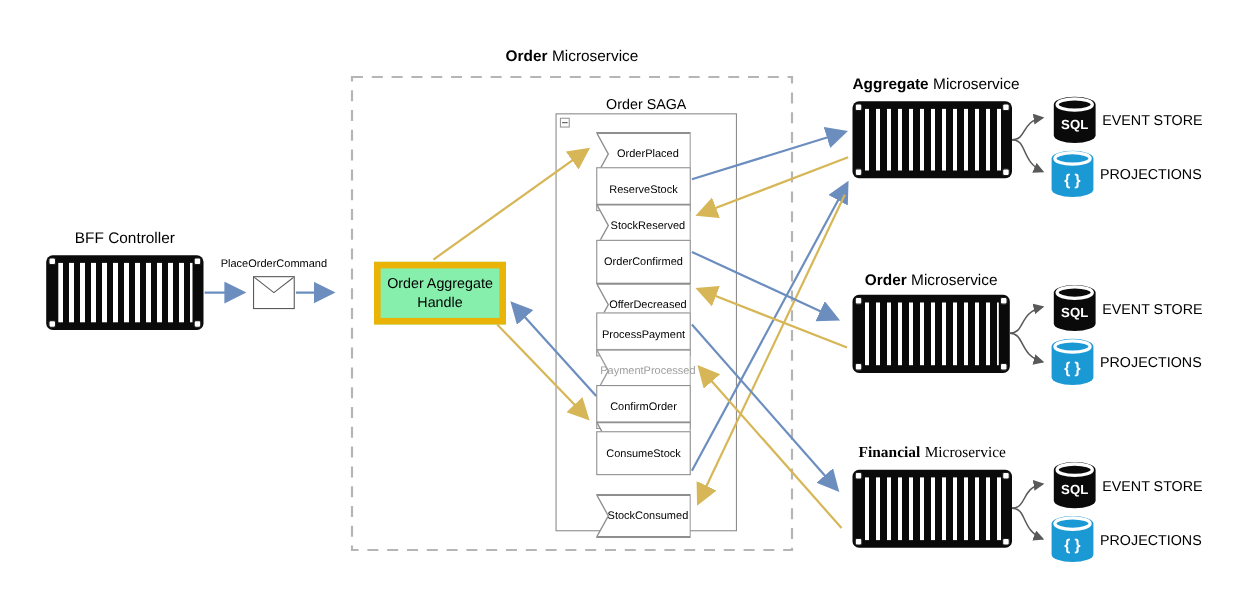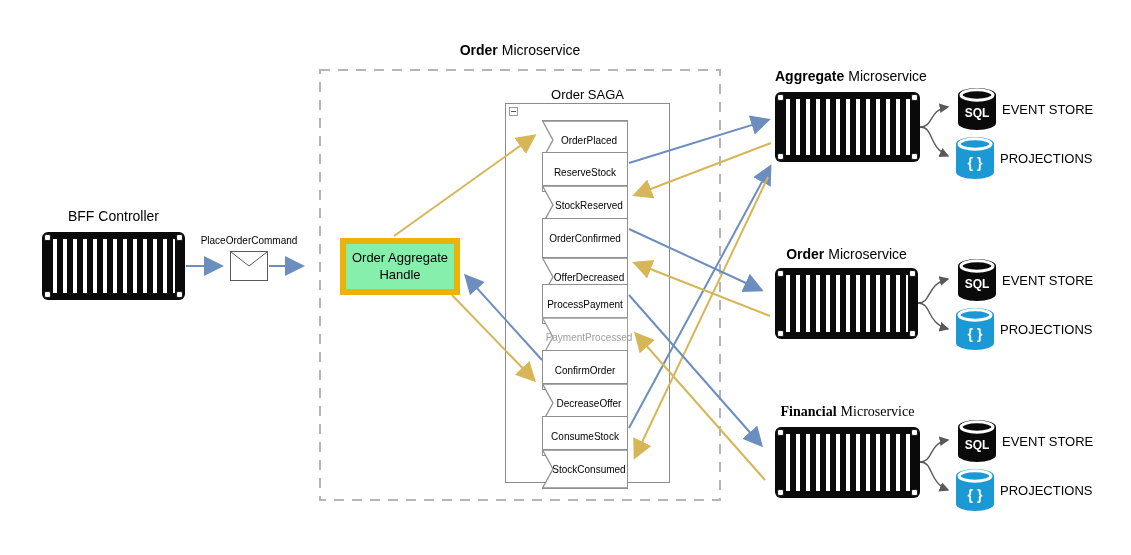--- a/index.html
+++ b/index.html
@@ -139,21 +139,21 @@
 </div>
 <div class="saga-item cmd" style="top:350px">
   <span class="lbl">ConfirmOrder</span>
 </div>
 <div class="saga-item event" style="top:383px">
   <svg class="evbg" viewBox="0 0 86 22" preserveAspectRatio="none">
       <polygon points="0.5,0.5 85.5,0.5 85.5,21.5 0.5,21.5 11,11" fill="#fff" stroke="#8f8f8f"></polygon>
     </svg>
   <span class="lbl">DecreaseOffer</span>
 </div>
-<div class="saga-item cmd" style="top:416px">
+<div class="saga-item cmd" style="top:392px">
   <span class="lbl">ConsumeStock</span>
 </div>
 <div class="saga-item event" style="top:449px">
   <svg class="evbg" viewBox="0 0 86 22" preserveAspectRatio="none">
       <polygon points="0.5,0.5 85.5,0.5 85.5,21.5 0.5,21.5 11,11" fill="#fff" stroke="#8f8f8f"></polygon>
     </svg>
   <span class="lbl">StockConsumed</span>
 </div>
 
 <div class="title-sm" style="left:775px;top:68px;width:145px;">

